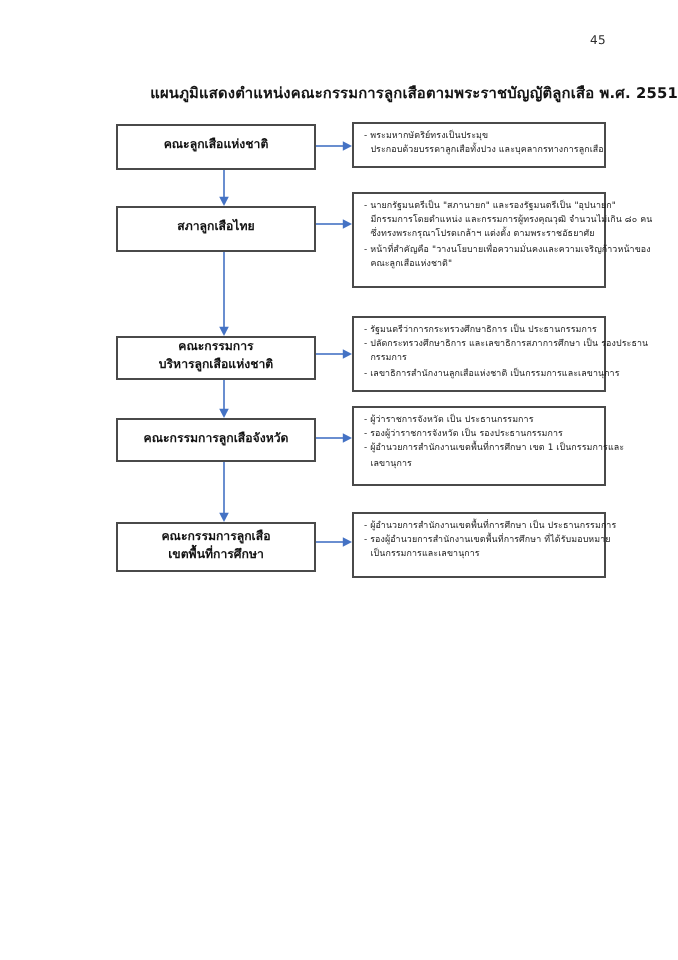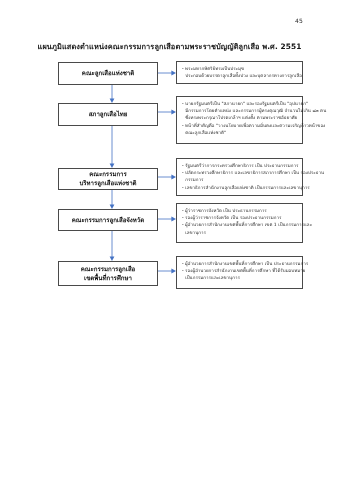--- a/index.html
+++ b/index.html
@@ -29,21 +29,21 @@
     color: #2b2b2b;
     letter-spacing: 0.2px;
   }
 
   
   .doc-title {
     position: absolute;
     top: 40px;
     left: 0;
     width: 339px;
-    text-align: center;
+    text-align: right;
     font-size: 7.4px;
     font-weight: 700;
     color: #141414;
     letter-spacing: 0.1px;
     white-space: nowrap;
   }
 
   
   .chart {
     position: absolute;

